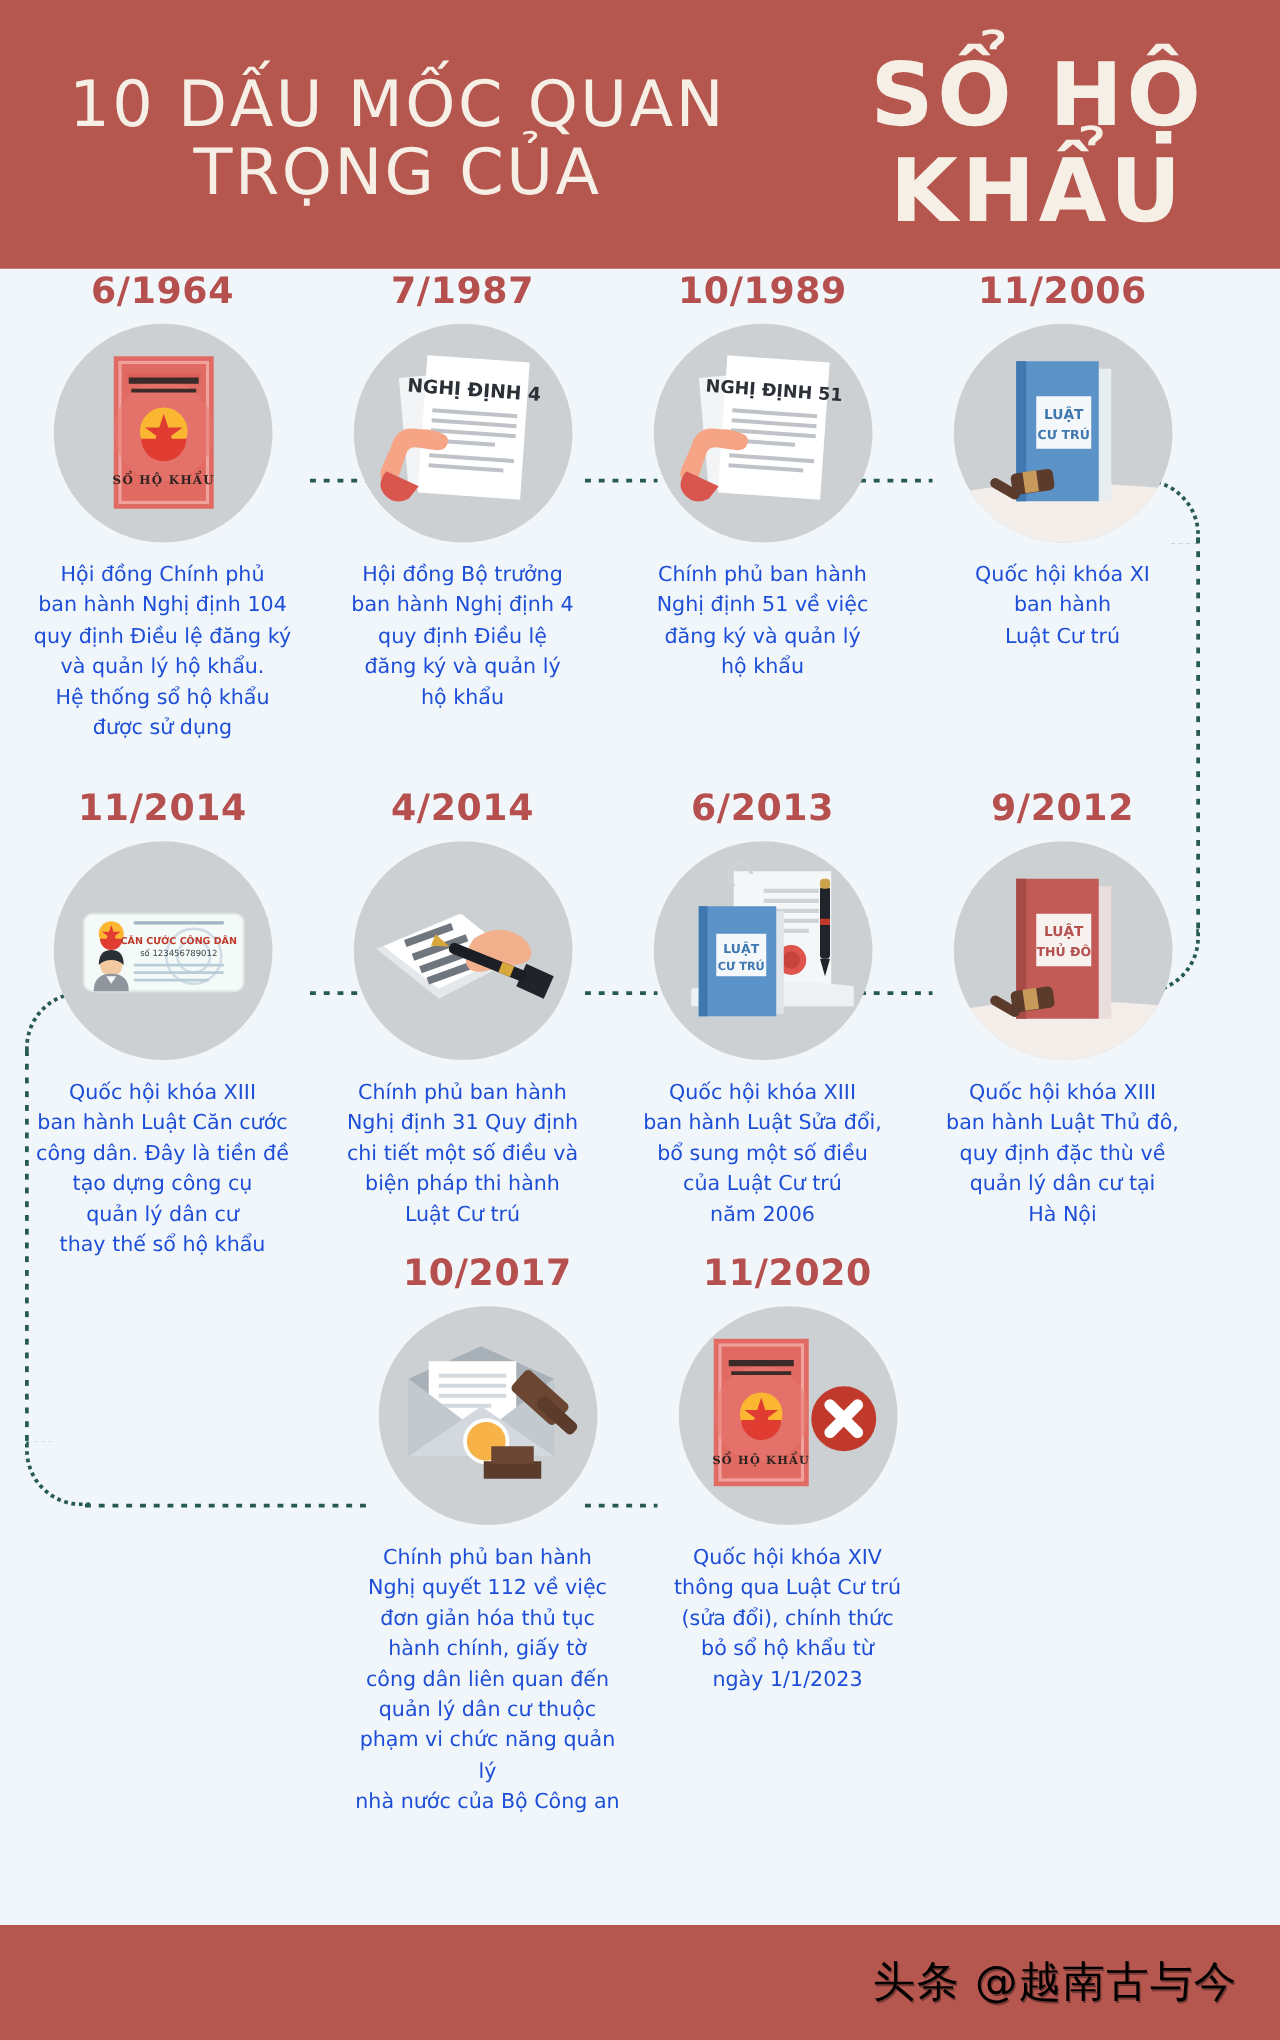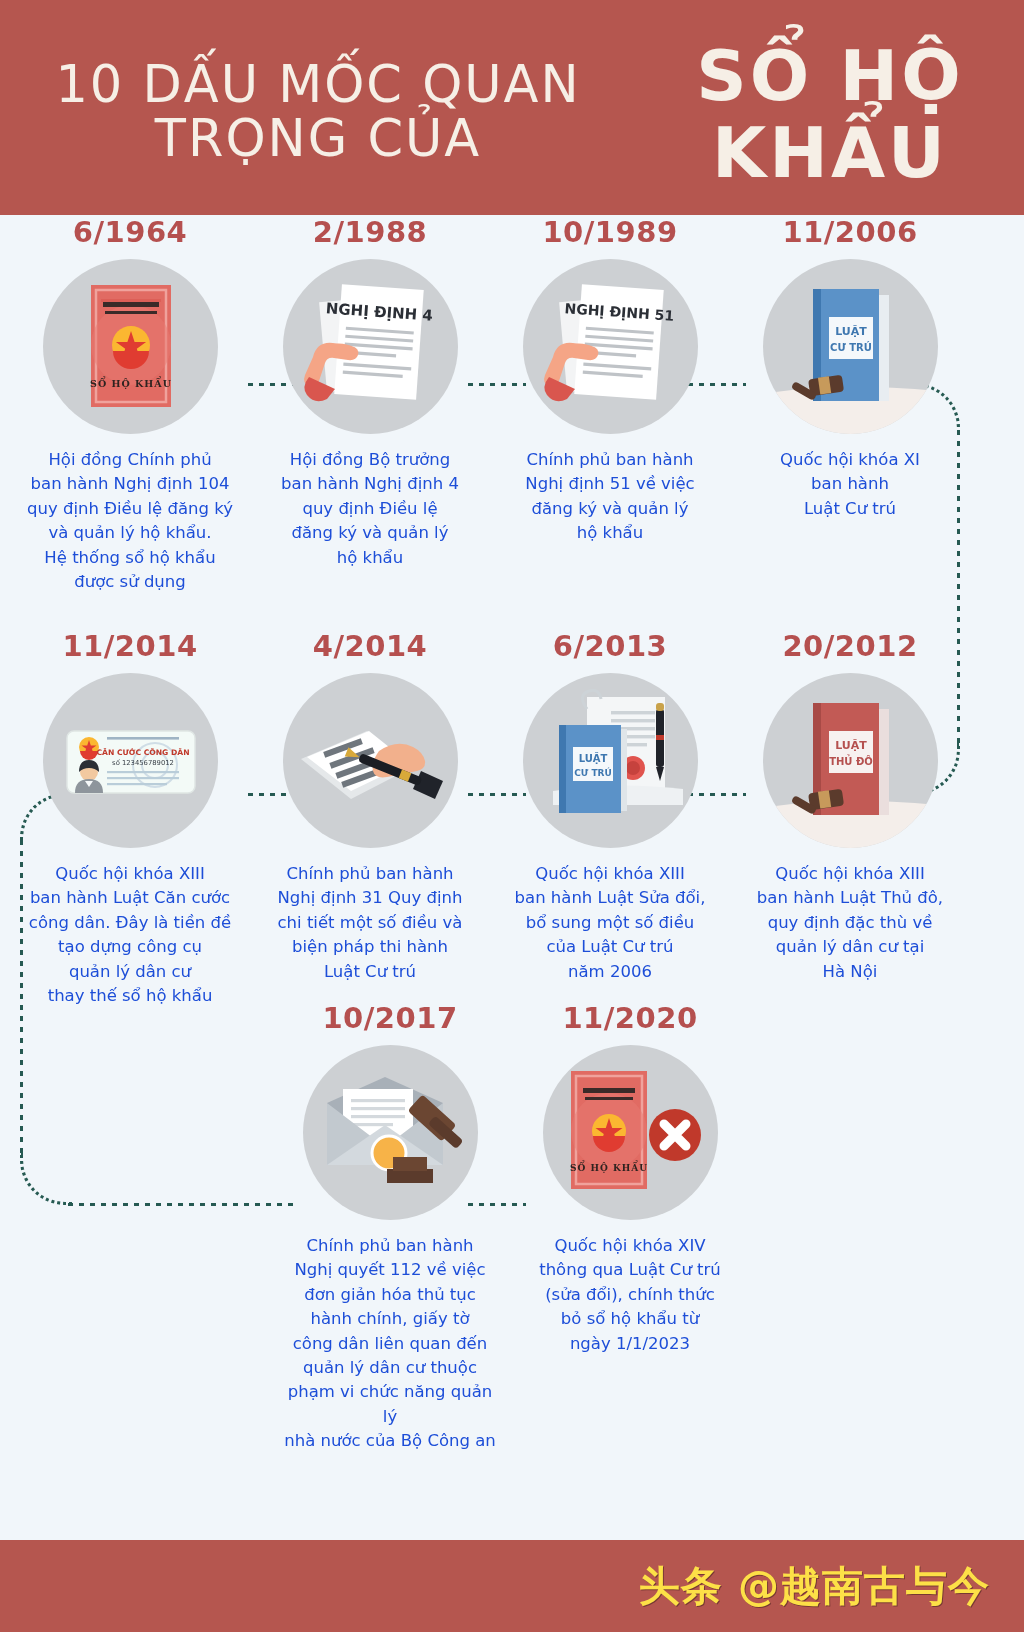--- a/index.html
+++ b/index.html
@@ -113,21 +113,21 @@
   
   .footer {
     position:absolute; bottom:0; left:0;
     width:1024px; height:92px;
     background:#b5564f;
     display:flex; align-items:center; justify-content:flex-end;
     padding-right:28px;
   }
   .footer-mark {
     display:flex; align-items:center;
-    font-size:41px; font-weight:bold; color:#fde047;
+    font-size:34px; font-weight:normal; color:#000000;
     font-family:"DejaVu Sans", sans-serif;
     text-shadow:1px 1px 0 rgba(0,0,0,.35);
     letter-spacing:1px;
   }
   .wm-blob {
     display:inline-block;
     margin-left:6px;
     position:relative;
   }
 </style>
@@ -183,21 +183,21 @@
       </div>
       <div class="caption">Hội đồng Chính phủ
 ban hành Nghị định 104
 quy định Điều lệ đăng ký
 và quản lý hộ khẩu.
 Hệ thống sổ hộ khẩu
 được sử dụng</div>
     </div>
 
     <div class="cell">
-      <div class="date">2/1988</div>
+      <div class="date">7/1987</div>
       <div class="circle">
         <svg class="art" viewBox="0 0 175 175">
           <rect x="40" y="42" width="26" height="90" fill="#f3f4f5" transform="rotate(-5 53 87)"></rect>
           <rect x="55" y="28" width="82" height="110" fill="#ffffff" transform="rotate(4 96 83)"></rect>
           <text x="96" y="58" font-family="DejaVu Sans, sans-serif" font-size="15" font-weight="bold" fill="#2b2f36" text-anchor="middle" transform="rotate(4 96 58)">NGHỊ ĐỊNH 4</text>
           <g fill="#bfc3c7" transform="rotate(4 96 83)">
             <rect x="62" y="70" width="68" height="3.2"></rect>
               <rect x="62" y="78" width="68" height="3.2"></rect>
             <rect x="62" y="86" width="68" height="3.2"></rect>
               <rect x="62" y="94" width="52" height="3.2"></rect>
@@ -363,21 +363,21 @@
         </svg>
       </div>
       <div class="caption">Quốc hội khóa XIII
 ban hành Luật Sửa đổi,
 bổ sung một số điều
 của Luật Cư trú
 năm 2006</div>
     </div>
 
     <div class="cell">
-      <div class="date">20/2012</div>
+      <div class="date">9/2012</div>
       <div class="circle">
         <svg class="art" viewBox="0 0 175 175">
           <path d="M0 136 q60-14 175-4 l0 43 -175 0z" fill="#f4eeea"></path>
           <rect x="112" y="36" width="14" height="106" fill="#eadedd"></rect>
           <rect x="50" y="30" width="66" height="112" fill="#c25a55"></rect>
           <rect x="50" y="30" width="8" height="112" fill="#a84a46"></rect>
           <rect x="66" y="58" width="44" height="42" fill="#f7f1f0"></rect>
           <text x="88" y="76" font-family="DejaVu Sans, sans-serif" font-size="11" font-weight="bold" fill="#b5504f" text-anchor="middle">LUẬT</text>
           <text x="88" y="92" font-family="DejaVu Sans, sans-serif" font-size="10" font-weight="bold" fill="#b5504f" text-anchor="middle">THỦ ĐÔ</text>
           <g>

